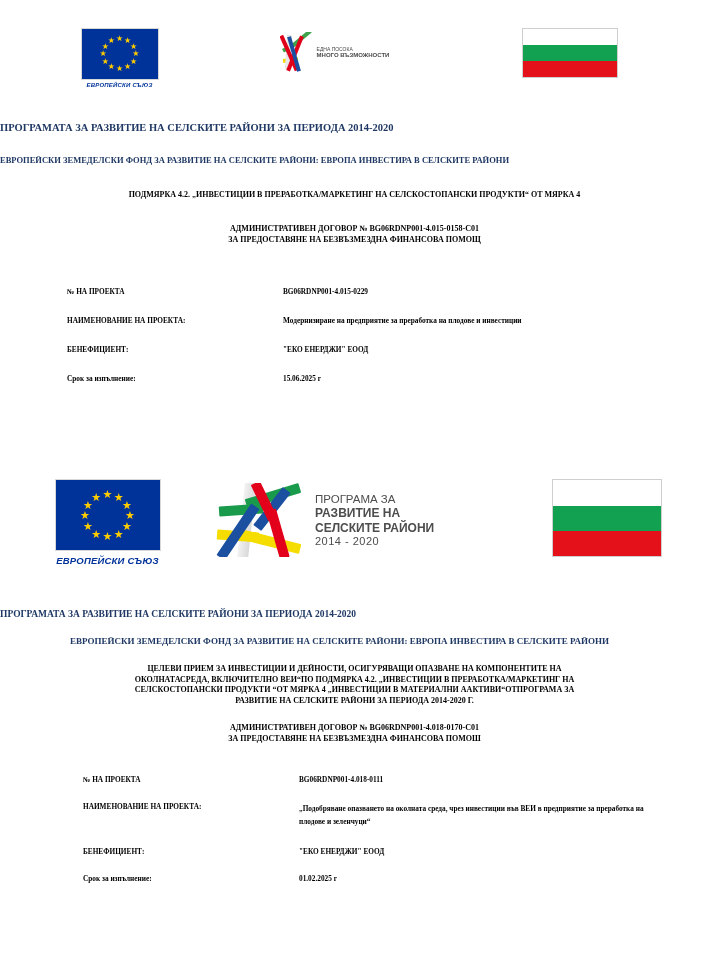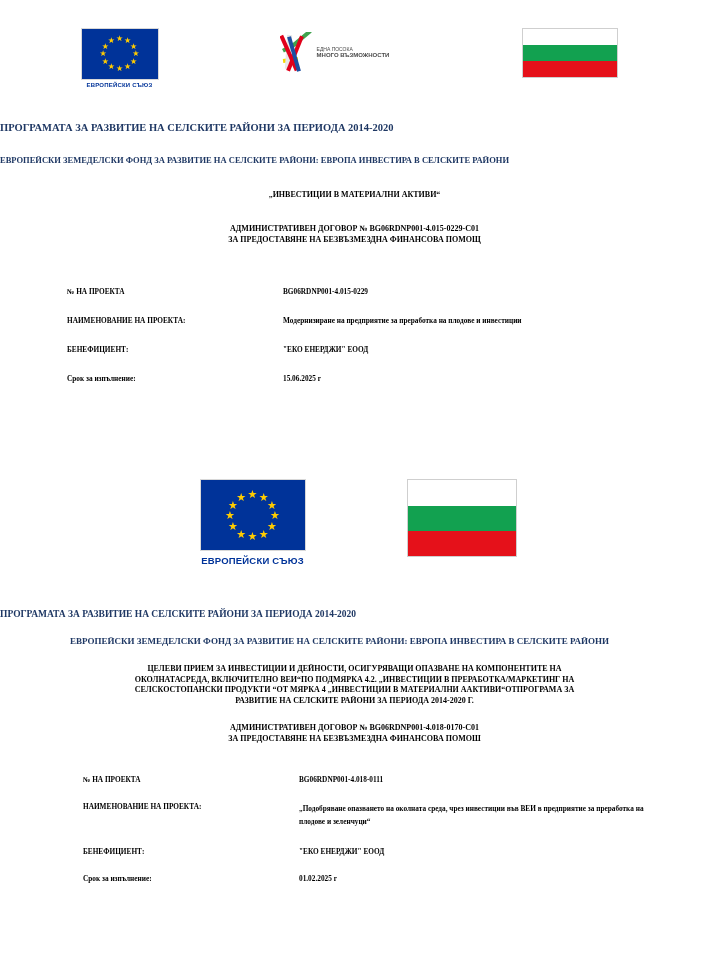--- a/index.html
+++ b/index.html
@@ -41,20 +41,21 @@
     transform: translate(-50%, -50%);
     font-family: "DejaVu Sans", sans-serif;
   }
   .eu-caption {
     font-family: "Liberation Sans", sans-serif;
     color: #003399;
     font-weight: 700;
     letter-spacing: .2px;
     text-align: center;
     white-space: nowrap;
+    font-style: italic;
   }
 
   
   .bg-flag { border: 1px solid #cfcfcf; overflow: hidden; }
   .bg-flag .band { width: 100%; }
   .bg-flag .white { background: #ffffff; }
   .bg-flag .green { background: #12a150; }
   .bg-flag .red   { background: #e5111a; }
 
   
@@ -181,25 +182,25 @@
         <div class="band green"></div>
         <div class="band red"></div>
       </div>
     </div>
   </div>
 
   <div class="hd-navy h1">ПРОГРАМАТА ЗА РАЗВИТИЕ НА СЕЛСКИТЕ РАЙОНИ ЗА ПЕРИОДА 2014-2020</div>
   <div class="hd-navy h2">ЕВРОПЕЙСКИ ЗЕМЕДЕЛСКИ ФОНД ЗА РАЗВИТИЕ НА СЕЛСКИТЕ РАЙОНИ: ЕВРОПА ИНВЕСТИРА В СЕЛСКИТЕ РАЙОНИ</div>
 
   <div class="hd-black h3">
-    <div>„ИНВЕСТИЦИИ В МАТЕРИАЛНИ АКТИВИ“</div>
+    <div>ПОДМЯРКА 4.2. „ИНВЕСТИЦИИ В ПРЕРАБОТКА/МАРКЕТИНГ НА СЕЛСКОСТОПАНСКИ ПРОДУКТИ“ ОТ МЯРКА 4</div>
   </div>
 
   <div class="hd-black h4">
-    <div>АДМИНИСТРАТИВЕН ДОГОВОР № BG06RDNP001-4.015-0229-С01</div>
+    <div>АДМИНИСТРАТИВЕН ДОГОВОР № BG06RDNP001-4.015-0158-С01</div>
     <div>ЗА ПРЕДОСТАВЯНЕ НА БЕЗВЪЗМЕЗДНА ФИНАНСОВА ПОМОЩ</div>
   </div>
 
   <div class="fields">
     <div class="field-row">
       <div class="field-label">№ НА ПРОЕКТА</div>
       <div class="field-value">BG06RDNP001-4.015-0229</div>
     </div>
     <div class="field-row">
       <div class="field-label">НАИМЕНОВАНИЕ НА ПРОЕКТА:</div>
@@ -233,20 +234,44 @@
             <span class="eu-star" style="left: 39.2%; top: 75.9808%;">★</span>
             <span class="eu-star" style="left: 31.2939%; top: 65%;">★</span>
             <span class="eu-star" style="left: 28.4%; top: 50%;">★</span>
             <span class="eu-star" style="left: 31.2939%; top: 35%;">★</span>
             <span class="eu-star" style="left: 39.2%; top: 24.0192%;">★</span>
           </div>
         <div class="eu-caption">ЕВРОПЕЙСКИ СЪЮЗ</div>
       </div>
     </div>
 
+    <div style="width:290px;display:flex;justify-content:flex-start;align-items:center;gap:8px;padding-top:4px;">
+      <div class="xmark" style="width:92px;height:74px;">
+
+        <span style="left:26px;top:-2px;width:11px;height:80px;background:linear-gradient(90deg,#f2f2f2,#d9d9d9);transform:rotate(6deg);border-radius:1px;"></span>
+
+        <span style="left:4px;top:22px;width:44px;height:10px;background:#1a9b4c;transform:rotate(-4deg);border-radius:1px;"></span>
+        <span style="left:30px;top:8px;width:56px;height:10px;background:#1a9b4c;transform:rotate(-17deg);border-radius:1px;"></span>
+
+        <span style="left:2px;top:48px;width:42px;height:10px;background:#f6dd00;transform:rotate(4deg);border-radius:1px;"></span>
+        <span style="left:28px;top:54px;width:58px;height:10px;background:#f6dd00;transform:rotate(14deg);border-radius:1px;"></span>
+
+        <span style="left:18px;top:18px;width:10px;height:62px;background:#1b4fa0;transform:rotate(34deg);border-radius:1px;"></span>
+        <span style="left:52px;top:2px;width:10px;height:48px;background:#1b4fa0;transform:rotate(38deg);border-radius:1px;"></span>
+
+        <span style="left:44px;top:-2px;width:10px;height:40px;background:#e2001a;transform:rotate(-26deg);border-radius:1px;"></span>
+        <span style="left:58px;top:26px;width:10px;height:50px;background:#e2001a;transform:rotate(-16deg);border-radius:1px;"></span>
+      </div>
+      <div class="prsr-text">
+        <div class="l1" style="font-size:11.5px;">ПРОГРАМА ЗА</div>
+        <div class="l2" style="font-size:12px;">РАЗВИТИЕ НА</div>
+        <div class="l3" style="font-size:12px;">СЕЛСКИТЕ РАЙОНИ</div>
+        <div class="l4" style="font-size:11px;">2014 - 2020</div>
+      </div>
+    </div>
 
     <div style="width:204px;display:flex;justify-content:center;">
       <div class="bg-flag">
         <div class="band white"></div>
         <div class="band green"></div>
         <div class="band red"></div>
       </div>
     </div>
   </div>
 

